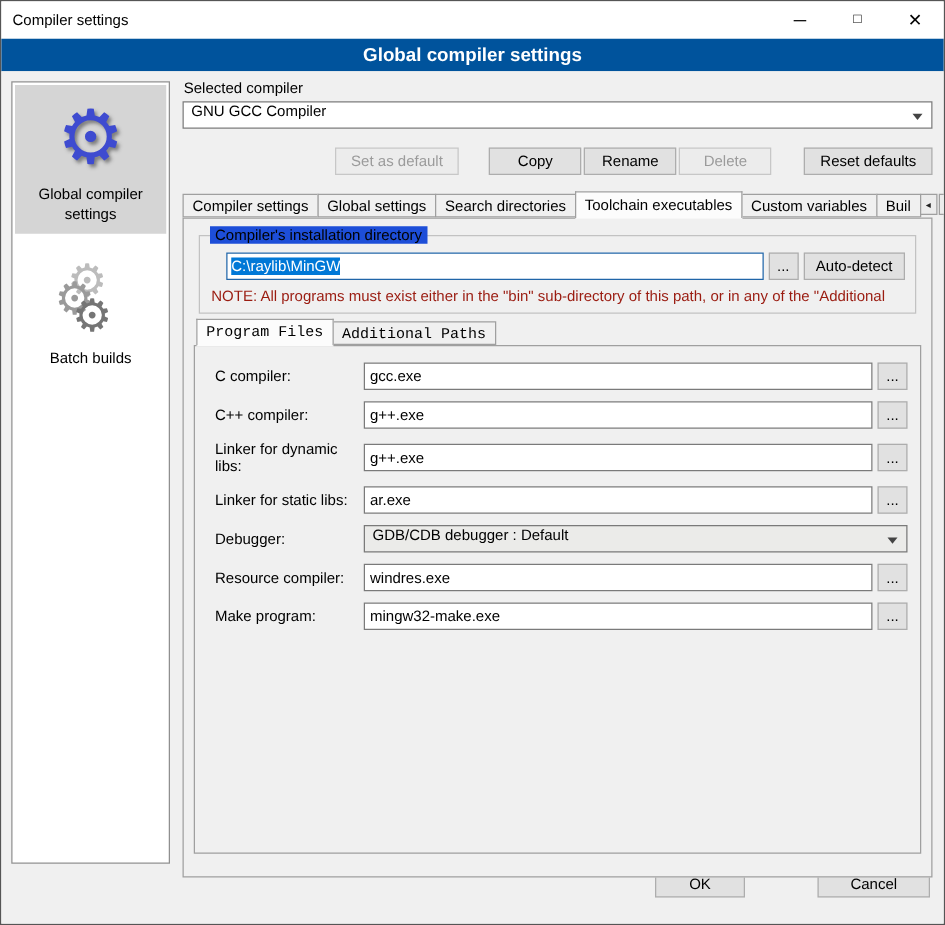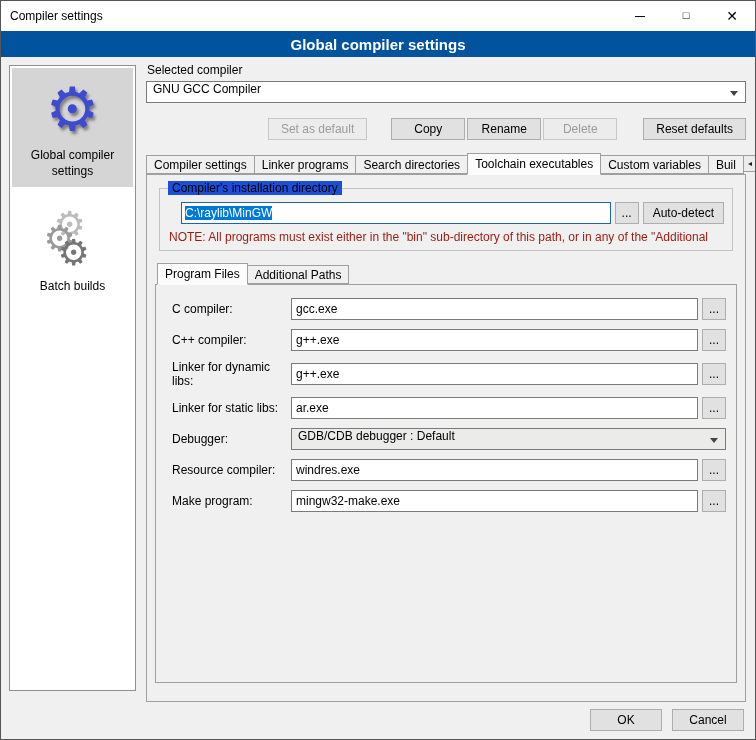--- a/index.html
+++ b/index.html
@@ -44,21 +44,21 @@
   .btn.disabled { color:#9b9b9b; background:#ececec; border-color:#c7c7c7; }
   .w74 { width:74px; padding:0; }
   .gap24 { margin-right:24px; }
   .gap2 { margin-right:2px; }
   .gap26 { margin-right:26px; }
   .btnrow { display:flex; align-items:center; margin-top:15px; }
   .btnrow .spacer { flex:1; }
 
   
   .tabs { display:flex; align-items:flex-end; position:relative; z-index:2; margin-top:13px; }
-  .tabs.sub { margin-top:12px; margin-left:2px; }
+  .tabs.sub { margin-top:4px; margin-left:2px;font-family:Liberation Mono, monospace; }
   .tab { height:19px; padding:0 7px; display:flex; align-items:center; background:#f0f0f0; border:1px solid #9f9f9f; margin-right:-1px; white-space:nowrap; }
   .tab.active { height:22px; background:#fcfcfc; border-bottom:1px solid #fcfcfc; margin-bottom:-1px; z-index:3; }
   .tab-scrolls { margin-left:auto; display:flex; gap:1px; margin-bottom:2px; }
   .tscroll { width:14px; height:17px; border:1px solid #9f9f9f; background:#ececec; display:flex; align-items:center; justify-content:center; font-size:8px; color:#222; }
 
   .tabpanel { border:1px solid #9f9f9f; background:#f0f0f0; height:528px; padding:10px 8px 8px; display:flex; flex-direction:column; position:relative; z-index:1; }
 
   .groupbox { position:relative; border:1px solid #c2c2c2; margin:3px 4px 0; padding:13px 8px 5px; }
   .gb-title { position:absolute; top:-8px; left:8px; background:#1d4ed8; padding:0 4px; }
   .dir-row { display:flex; gap:4px; align-items:center; }
@@ -68,23 +68,23 @@
   .autodetect { padding:0 9px; flex:none; }
   .note { margin:6px 1px 1px; color:#9a1b10; white-space:nowrap; overflow:hidden; }
 
   .subpanel { flex:1; border:1px solid #9f9f9f; background:#f0f0f0; padding:13px 10px 6px 16px; margin-bottom:10px; }
   .frow { display:flex; align-items:center; margin-bottom:9px; }
   .flabel { width:119px; flex:none; }
   .fctl { flex:1; display:flex; gap:4px; align-items:center; }
   .fctl .tf, .fctl .combo { flex:1; }
   .tf { height:22px; border:1px solid #7a7a7a; background:#fff; padding:0 4px; font:inherit; min-width:0; }
 
-  .footer { position:absolute; right:11px; bottom:8px; display:flex; gap:10px; }
+  .footer { position:absolute; right:11px; bottom:21px; display:flex; gap:10px; }
   .footer .btn { width:72px; }
-  .footer .btn.cancel { width:72px; }
+  .footer .btn.cancel { width:90px;margin-left:48px; }
 </style>
 </head>
 <body>
 
 <div class="window">
 
   <div class="titlebar">
     <span>Compiler settings</span>
     <div class="wcontrols">
       <div class="wbtn">
@@ -137,21 +137,21 @@
         <div class="spacer"></div>
         <button class="btn disabled gap24">Set as default</button>
         <button class="btn w74 gap2">Copy</button>
         <button class="btn w74 gap2">Rename</button>
         <button class="btn w74 disabled gap26">Delete</button>
         <button class="btn">Reset defaults</button>
       </div>
 
       <div class="tabs">
         <div class="tab">Compiler settings</div>
-        <div class="tab">Linker programs</div>
+        <div class="tab">Global settings</div>
         <div class="tab">Search directories</div>
         <div class="tab active">Toolchain executables</div>
         <div class="tab">Custom variables</div>
         <div class="tab">Buil</div>
         <div class="tab-scrolls">
           <div class="tscroll">◂</div>
           <div class="tscroll">▸</div>
         </div>
       </div>
 

